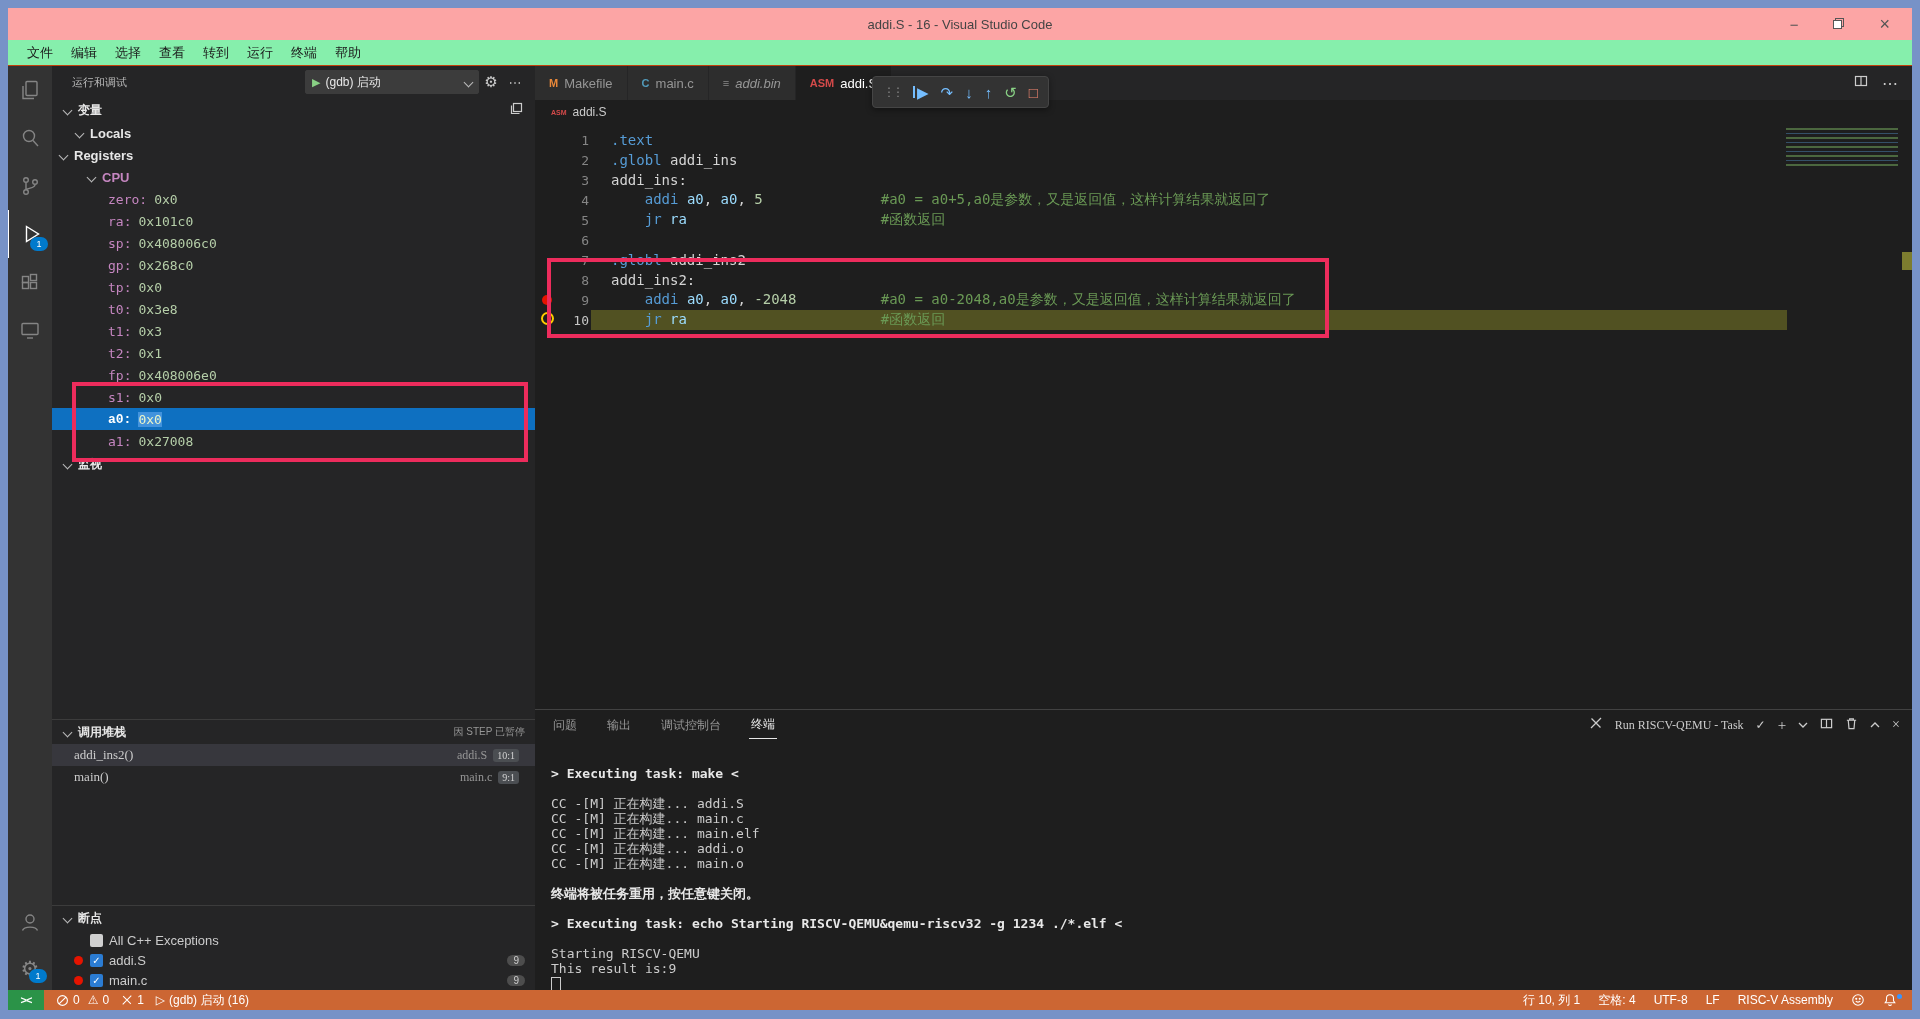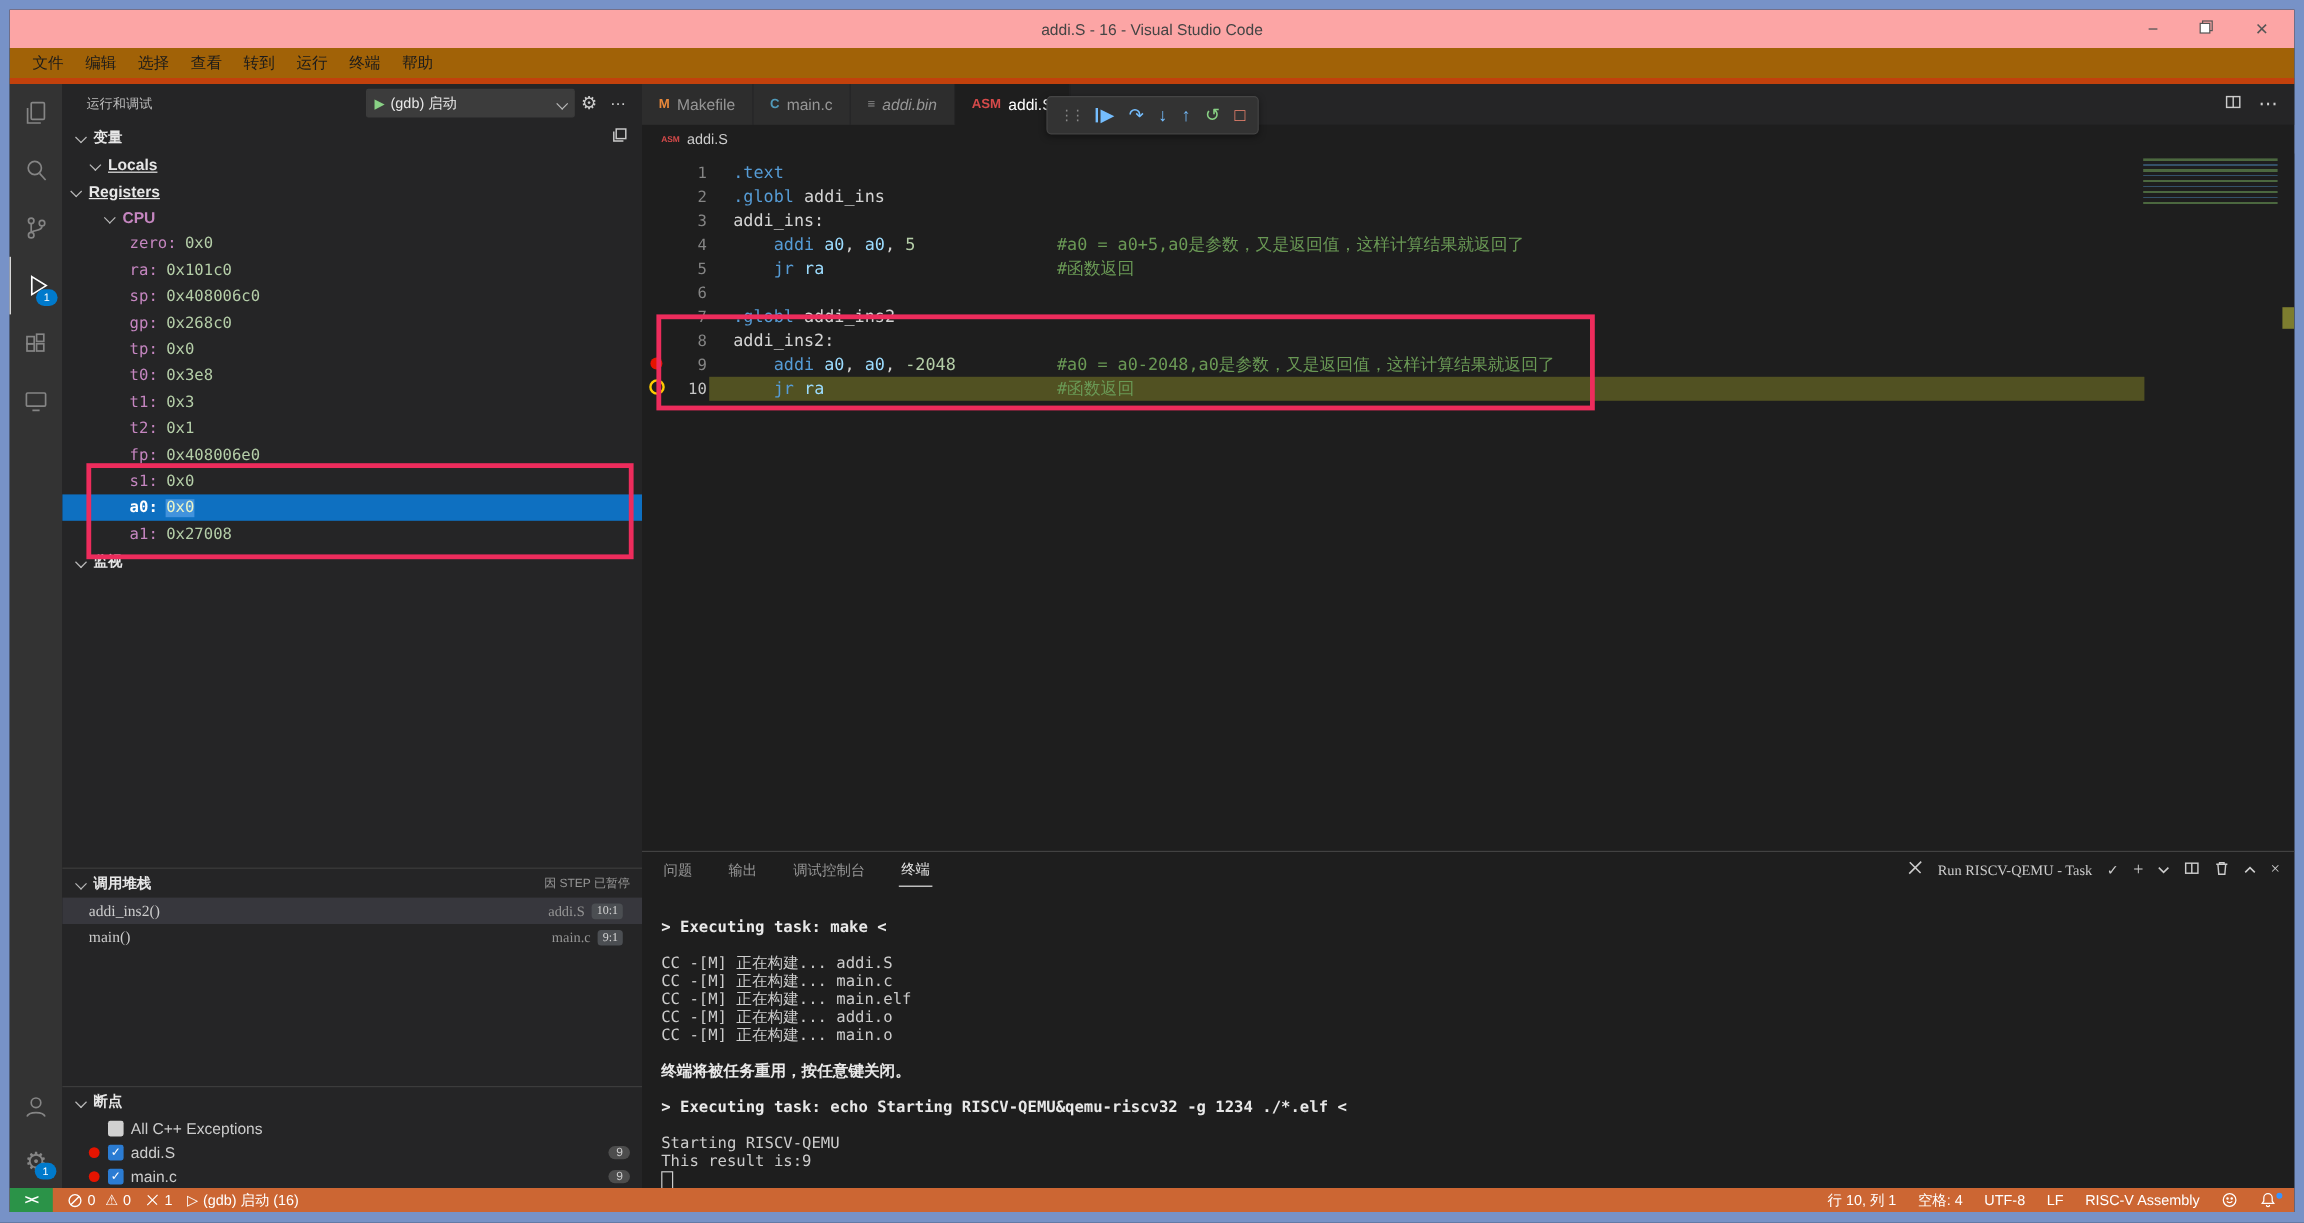--- a/index.html
+++ b/index.html
@@ -5,21 +5,21 @@
   html,body{margin:0;padding:0;}
   body{width:1920px;height:1019px;background:#7792c7;position:relative;overflow:hidden;
        font-family:"Liberation Sans",sans-serif;-webkit-font-smoothing:antialiased;}
   #window{position:absolute;left:8px;top:8px;width:1904px;height:1002px;background:#1e1e1e;
           display:flex;flex-direction:column;overflow:hidden;}
   
   .titlebar{height:32px;background:#fca5a5;display:flex;align-items:center;position:relative;flex:none;}
   .titlebar .title{position:absolute;left:0;right:0;text-align:center;font-size:13px;color:#444;}
   .win-controls{margin-left:auto;display:flex;align-items:center;gap:34px;padding-right:22px;z-index:2;}
   .win-controls span{color:#555;font-size:15px;line-height:1;cursor:default;}
-  .menubar{height:25px;background:#a16207;display:flex;align-items:center;padding-left:10px;flex:none;border-bottom:5px solid #c2410c;}
+  .menubar{height:25px;background:#86efac;display:flex;align-items:center;padding-left:10px;flex:none;border-bottom:1px solid #c2410c;}
   .menu-item{font-size:13px;color:#1b1b1b;padding:2px 9px;}
   
   .main{flex:1;display:flex;min-height:0;position:relative;}
   
   .activitybar{width:44px;background:#333333;flex:none;display:flex;flex-direction:column;align-items:center;}
   .act-item{width:44px;height:48px;display:flex;align-items:center;justify-content:center;position:relative;color:#858585;}
   .act-item svg{stroke:#858585;fill:none;stroke-width:1.4;}
   .act-item.active{border-left:2px solid #ffffff;}
   .act-item.active svg{stroke:#ffffff;}
   .badge{position:absolute;right:5px;bottom:7px;min-width:14px;height:14px;border-radius:8px;background:#007acc;
@@ -31,27 +31,27 @@
   .side-header{height:32px;display:flex;align-items:center;padding:0 8px 0 20px;flex:none;}
   .side-title{font-size:11px;color:#bbbbbb;}
   .launch-box{margin-left:auto;width:160px;height:22px;background:#3c3c3c;border:1px solid #3c3c3c;border-radius:2px;
               display:flex;align-items:center;padding:0 6px;gap:5px;}
   .launch-box .play{color:#89d185;font-size:11px;}
   .launch-box .lbl{font-size:12px;color:#e8e8e8;flex:1;white-space:nowrap;overflow:hidden;}
   .chev{width:6px;height:6px;border-left:1px solid #bbb;border-bottom:1px solid #bbb;transform:rotate(-45deg);display:inline-block;flex:none;}
   .side-icon{width:24px;display:flex;justify-content:center;color:#cccccc;}
   .sec-head{height:24px;display:flex;align-items:center;gap:7px;padding-left:12px;font-weight:bold;font-size:12px;color:#e7e7e7;flex:none;}
   .tree-row{height:22px;display:flex;align-items:center;gap:7px;flex:none;}
-  .tr-bold{font-weight:bold;color:#e7e7e7;text-decoration:underline;}
+  .tr-bold{font-weight:bold;color:#e7e7e7;}
   .cpu-lbl{color:#c586c0;font-weight:bold;}
   .reg-row{height:22px;display:flex;align-items:center;padding-left:56px;font-family:"DejaVu Sans Mono",monospace;font-size:13px;flex:none;}
   .reg-name{color:#c586c0;}
   .reg-value{color:#b5cea8;margin-left:7px;}
   .reg-row.selected{background:#0e70c1;}
-  .reg-row.selected .reg-name{color:#ffffff;font-weight:bold;}
+  .reg-row.selected .reg-name{color:#ffffff;font-weight:bold;font-family:Liberation Mono, monospace;}
   .reg-row.selected .reg-value{color:#eaf4c8;background:rgba(130,190,255,.45);}
   .cs-row{height:22px;display:flex;align-items:center;padding:0 16px 0 22px;flex:none;font-family:Liberation Serif, serif;}
   .cs-row .fn{color:#cccccc;}
   .cs-row .file{margin-left:auto;color:#969696;font-size:12px;}
   .cs-badge{margin-left:6px;background:#4b4e52;border-radius:3px;padding:1px 4px;font-size:10px;color:#d4d4d4;}
   .cs-row.selected{background:#37373d;}
   .paused{margin-left:auto;font-size:10px;color:#969696;font-weight:normal;padding-right:10px;}
   .bp-row{height:20px;display:flex;align-items:center;padding:0 10px 0 20px;gap:6px;flex:none;}
   .bp-dot-slot{width:12px;display:flex;justify-content:center;}
   .bp-dot{width:9px;height:9px;border-radius:50%;background:#e51400;}

